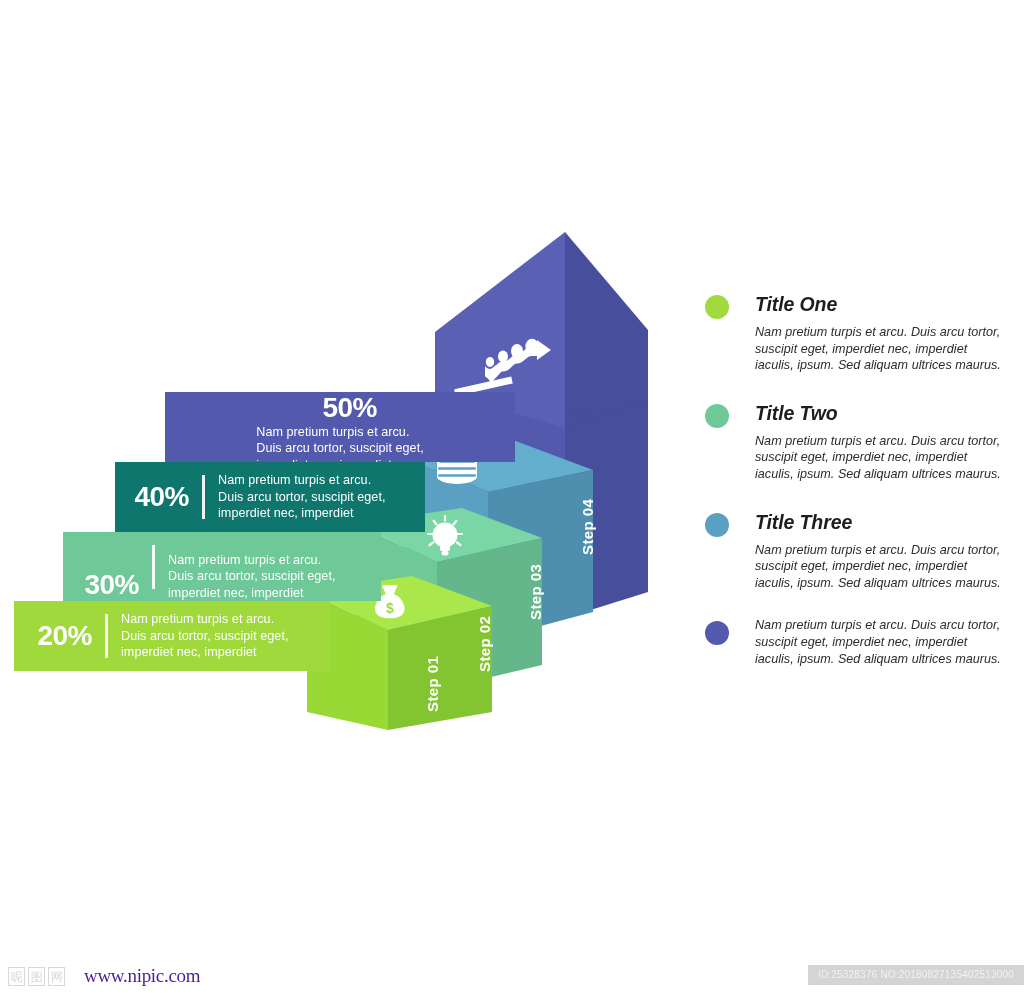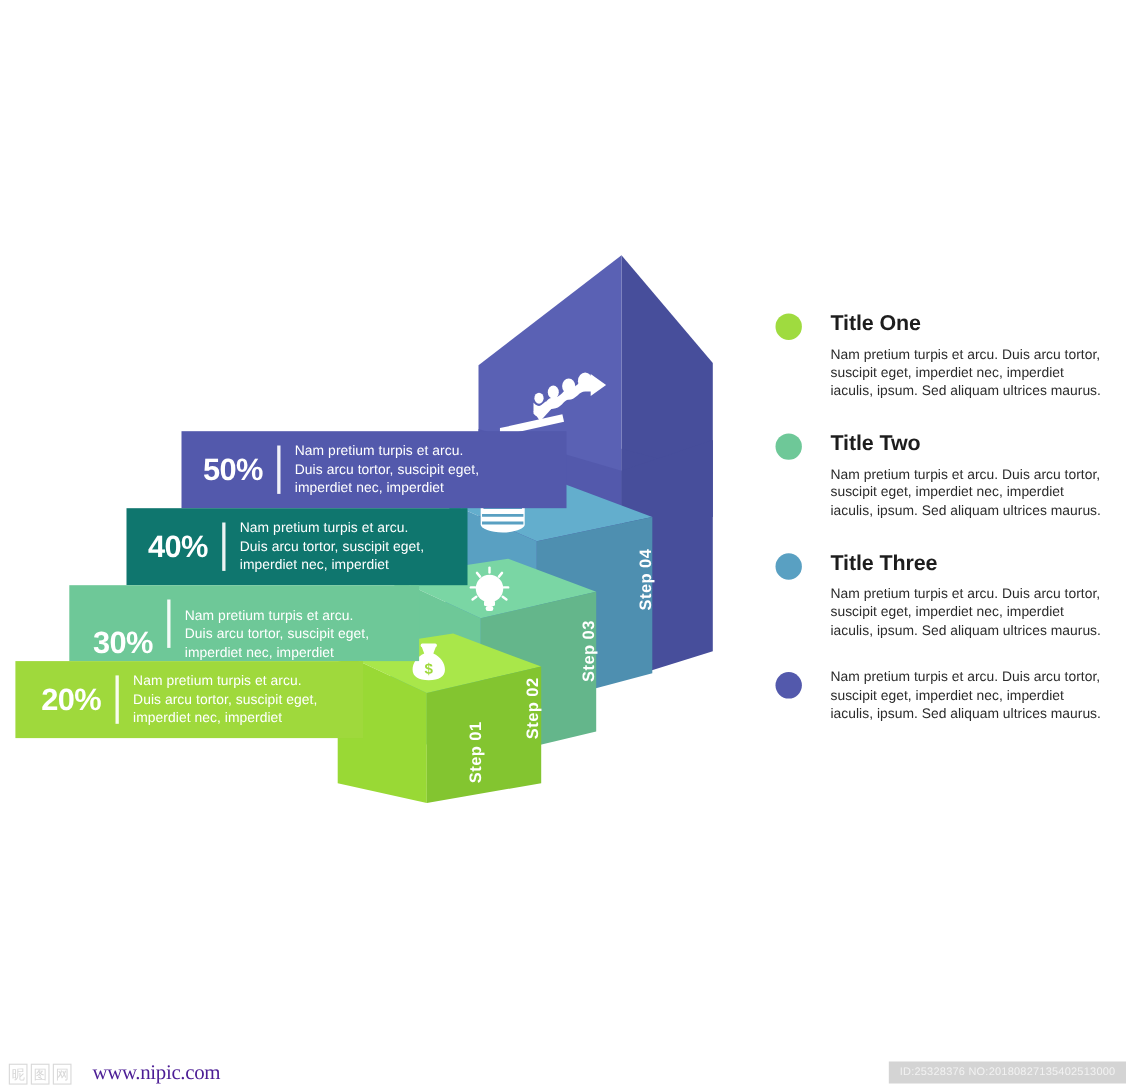--- a/index.html
+++ b/index.html
@@ -50,20 +50,21 @@
     font-size: 12.6px;
     line-height: 16.4px;
     white-space: pre-line;
     letter-spacing: 0.05px;
   }
 
   
   #bar50 {
     left: 165px; top: 392px; width: 350px; height: 70px;
     background: #5359ac;
+    flex-direction: column;
   }
   #bar50 .pct-num { width: 74px; font-size: 28px; }
   #bar50 .pct-sep { height: 44px; }
 
   
   #bar40 {
     left: 115px; top: 462px; width: 310px; height: 70px;
     background: #0f766e;
   }
   #bar40 .pct-num { width: 74px; font-size: 28px; }
@@ -94,22 +95,23 @@
     font-size: 15px;
     letter-spacing: 0.4px;
     transform-origin: 0 0;
     transform: rotate(-90deg);
     white-space: nowrap;
   }
 
   
   #legend {
     position: absolute;
-    left: 705px; top: 281px;
+    left: 705px; top: 291px;
     width: 300px;
+    font-style: italic;
   }
   .legend-item {
     position: relative;
     margin-bottom: 26px;
   }
   .legend-dot {
     position: absolute;
     left: 0; top: 4px;
     width: 24px; height: 24px;
     border-radius: 50%;

